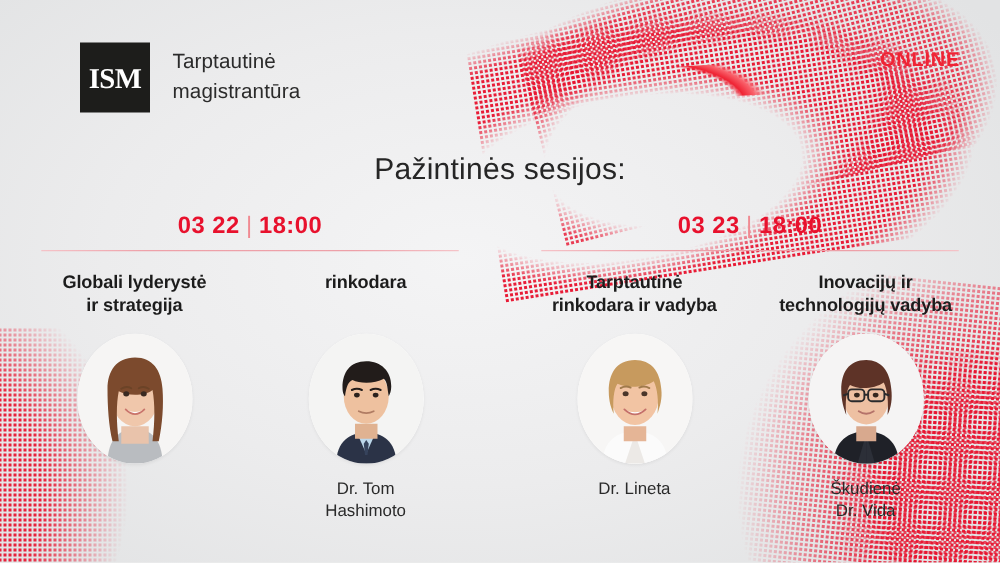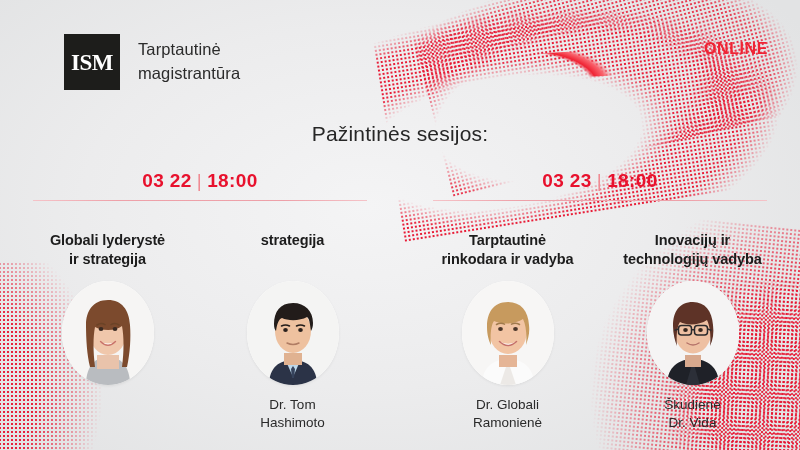--- a/index.html
+++ b/index.html
@@ -78,35 +78,35 @@
     font-size:16.5px;line-height:1.45;color:#2b2b2b;font-weight:400;letter-spacing:.1px;
   }
   .online{
     position:absolute;top:40px;right:32px;
     color:#ef2434;font-size:16px;font-weight:700;letter-spacing:.6px;
   }
 
   
   .main-title{
     position:absolute;top:122px;left:0;right:0;text-align:center;
-    font-size:21px;color:#262626;font-weight:400;letter-spacing:.2px;
+    font-size:24px;color:#262626;font-weight:400;letter-spacing:.2px;
   }
 
   
   .groups{position:absolute;top:170px;left:0;right:0;display:flex;}
   .group{flex:1 1 0;padding:0 15px;}
   .date-row{
     text-align:center;color:#e8112d;font-size:19px;font-weight:700;letter-spacing:.4px;
   }
   .date-row .sep{color:#f08a92;font-weight:400;margin:0 5px;}
   .rule{
     height:1px;margin:8px 18px 0;
     background:linear-gradient(90deg,#f5c3c8,#eea1a9 25%,#eda0a8 75%,#f5c3c8);
   }
-  .cards{display:flex;margin-top:30px;}
+  .cards{display:flex;margin-top:16px;}
   .card{flex:1 1 0;text-align:center;padding:0 4px;}
   .card-title{
     font-size:14.5px;line-height:1.3;color:#1c1c1c;font-weight:700;letter-spacing:-.1px;
     min-height:38px;
   }
   .avatar{
     width:92px;height:104px;margin:12px auto 0;border-radius:50%;
     background:#fff;overflow:hidden;position:relative;
     box-shadow:0 1px 3px rgba(0,0,0,.07);
   }
@@ -167,21 +167,21 @@
               <path d="M35 44 q4 -2.6 8 -.4" stroke="#6b4327" stroke-width="1.5" fill="none" stroke-linecap="round"></path>
               <path d="M49 43.6 q4 -2.2 8 .4" stroke="#6b4327" stroke-width="1.5" fill="none" stroke-linecap="round"></path>
               <path d="M39 61 q7 6 14 0 q-7 3 -14 0 Z" fill="#fff"></path>
               <path d="M38.5 60.5 q7.5 7.5 15 0" stroke="#c9746b" stroke-width="1.4" fill="none" stroke-linecap="round"></path>
             </svg>
           </div>
         </div>
 
         <div class="card">
           <div class="card-title">
-            <div>strategija</div>
+            <div>rinkodara</div>
           </div>
           <div class="avatar">
             <svg viewBox="0 0 92 104" preserveAspectRatio="xMidYMid slice">
               <rect width="92" height="104" fill="#f4f4f3"></rect>
               <path d="M22 104 C22 86 33 79 46 79 C59 79 70 86 70 104 Z" fill="#2b3347"></path>
               <path d="M38 78 L46 96 L54 78 Z" fill="#bcd7ea"></path>
               <path d="M44 88 l2 -3 l2 3 l-1 9 l-2 0 Z" fill="#36435c"></path>
               <path d="M37 72 h18 v12 h-18 z" fill="#e0b291"></path>
               <ellipse cx="46" cy="50" rx="18" ry="22" fill="#eec19f"></ellipse>
               <path d="M46 22 C33 22 27 31 27 43 C27 47 28 49 29 50 C30 42 32 38 35 37 C41 40 53 40 60 36 C63 38 63 45 64 50 C65 48 66 46 66 42 C66 30 58 22 46 22 Z" fill="#221c1a"></path>
@@ -224,22 +224,21 @@
               <path d="M46 21 C31 21 25 32 25 46 C25 54 27 60 29 64 C28 54 29 44 32 40 C40 44 54 43 61 38 C64 44 65 54 64 64 C66 58 68 52 67 44 C66 30 59 21 46 21 Z" fill="#c79a5e"></path>
               <ellipse cx="38.5" cy="48" rx="2.4" ry="2" fill="#4a362a"></ellipse>
               <ellipse cx="53.5" cy="48" rx="2.4" ry="2" fill="#4a362a"></ellipse>
               <path d="M34.5 43.5 q4 -2.4 8 -.4" stroke="#a07a4c" stroke-width="1.5" fill="none" stroke-linecap="round"></path>
               <path d="M49.5 43.1 q4 -2 8 .4" stroke="#a07a4c" stroke-width="1.5" fill="none" stroke-linecap="round"></path>
               <path d="M38 61 q8 7 16 0 q-8 3.5 -16 0 Z" fill="#fff"></path>
               <path d="M37.5 60.5 q8.5 8 17 0" stroke="#c4706a" stroke-width="1.5" fill="none" stroke-linecap="round"></path>
             </svg>
           </div>
           <div class="speaker">
-            <div>Dr. Globali</div>
-            <div>Ramonienė</div>
+            <div>Dr. Lineta</div>
           </div>
         </div>
 
         <div class="card">
           <div class="card-title">
             <div>Inovacijų ir</div>
             <div>technologijų vadyba</div>
           </div>
           <div class="avatar">
             <svg viewBox="0 0 92 104" preserveAspectRatio="xMidYMid slice">

